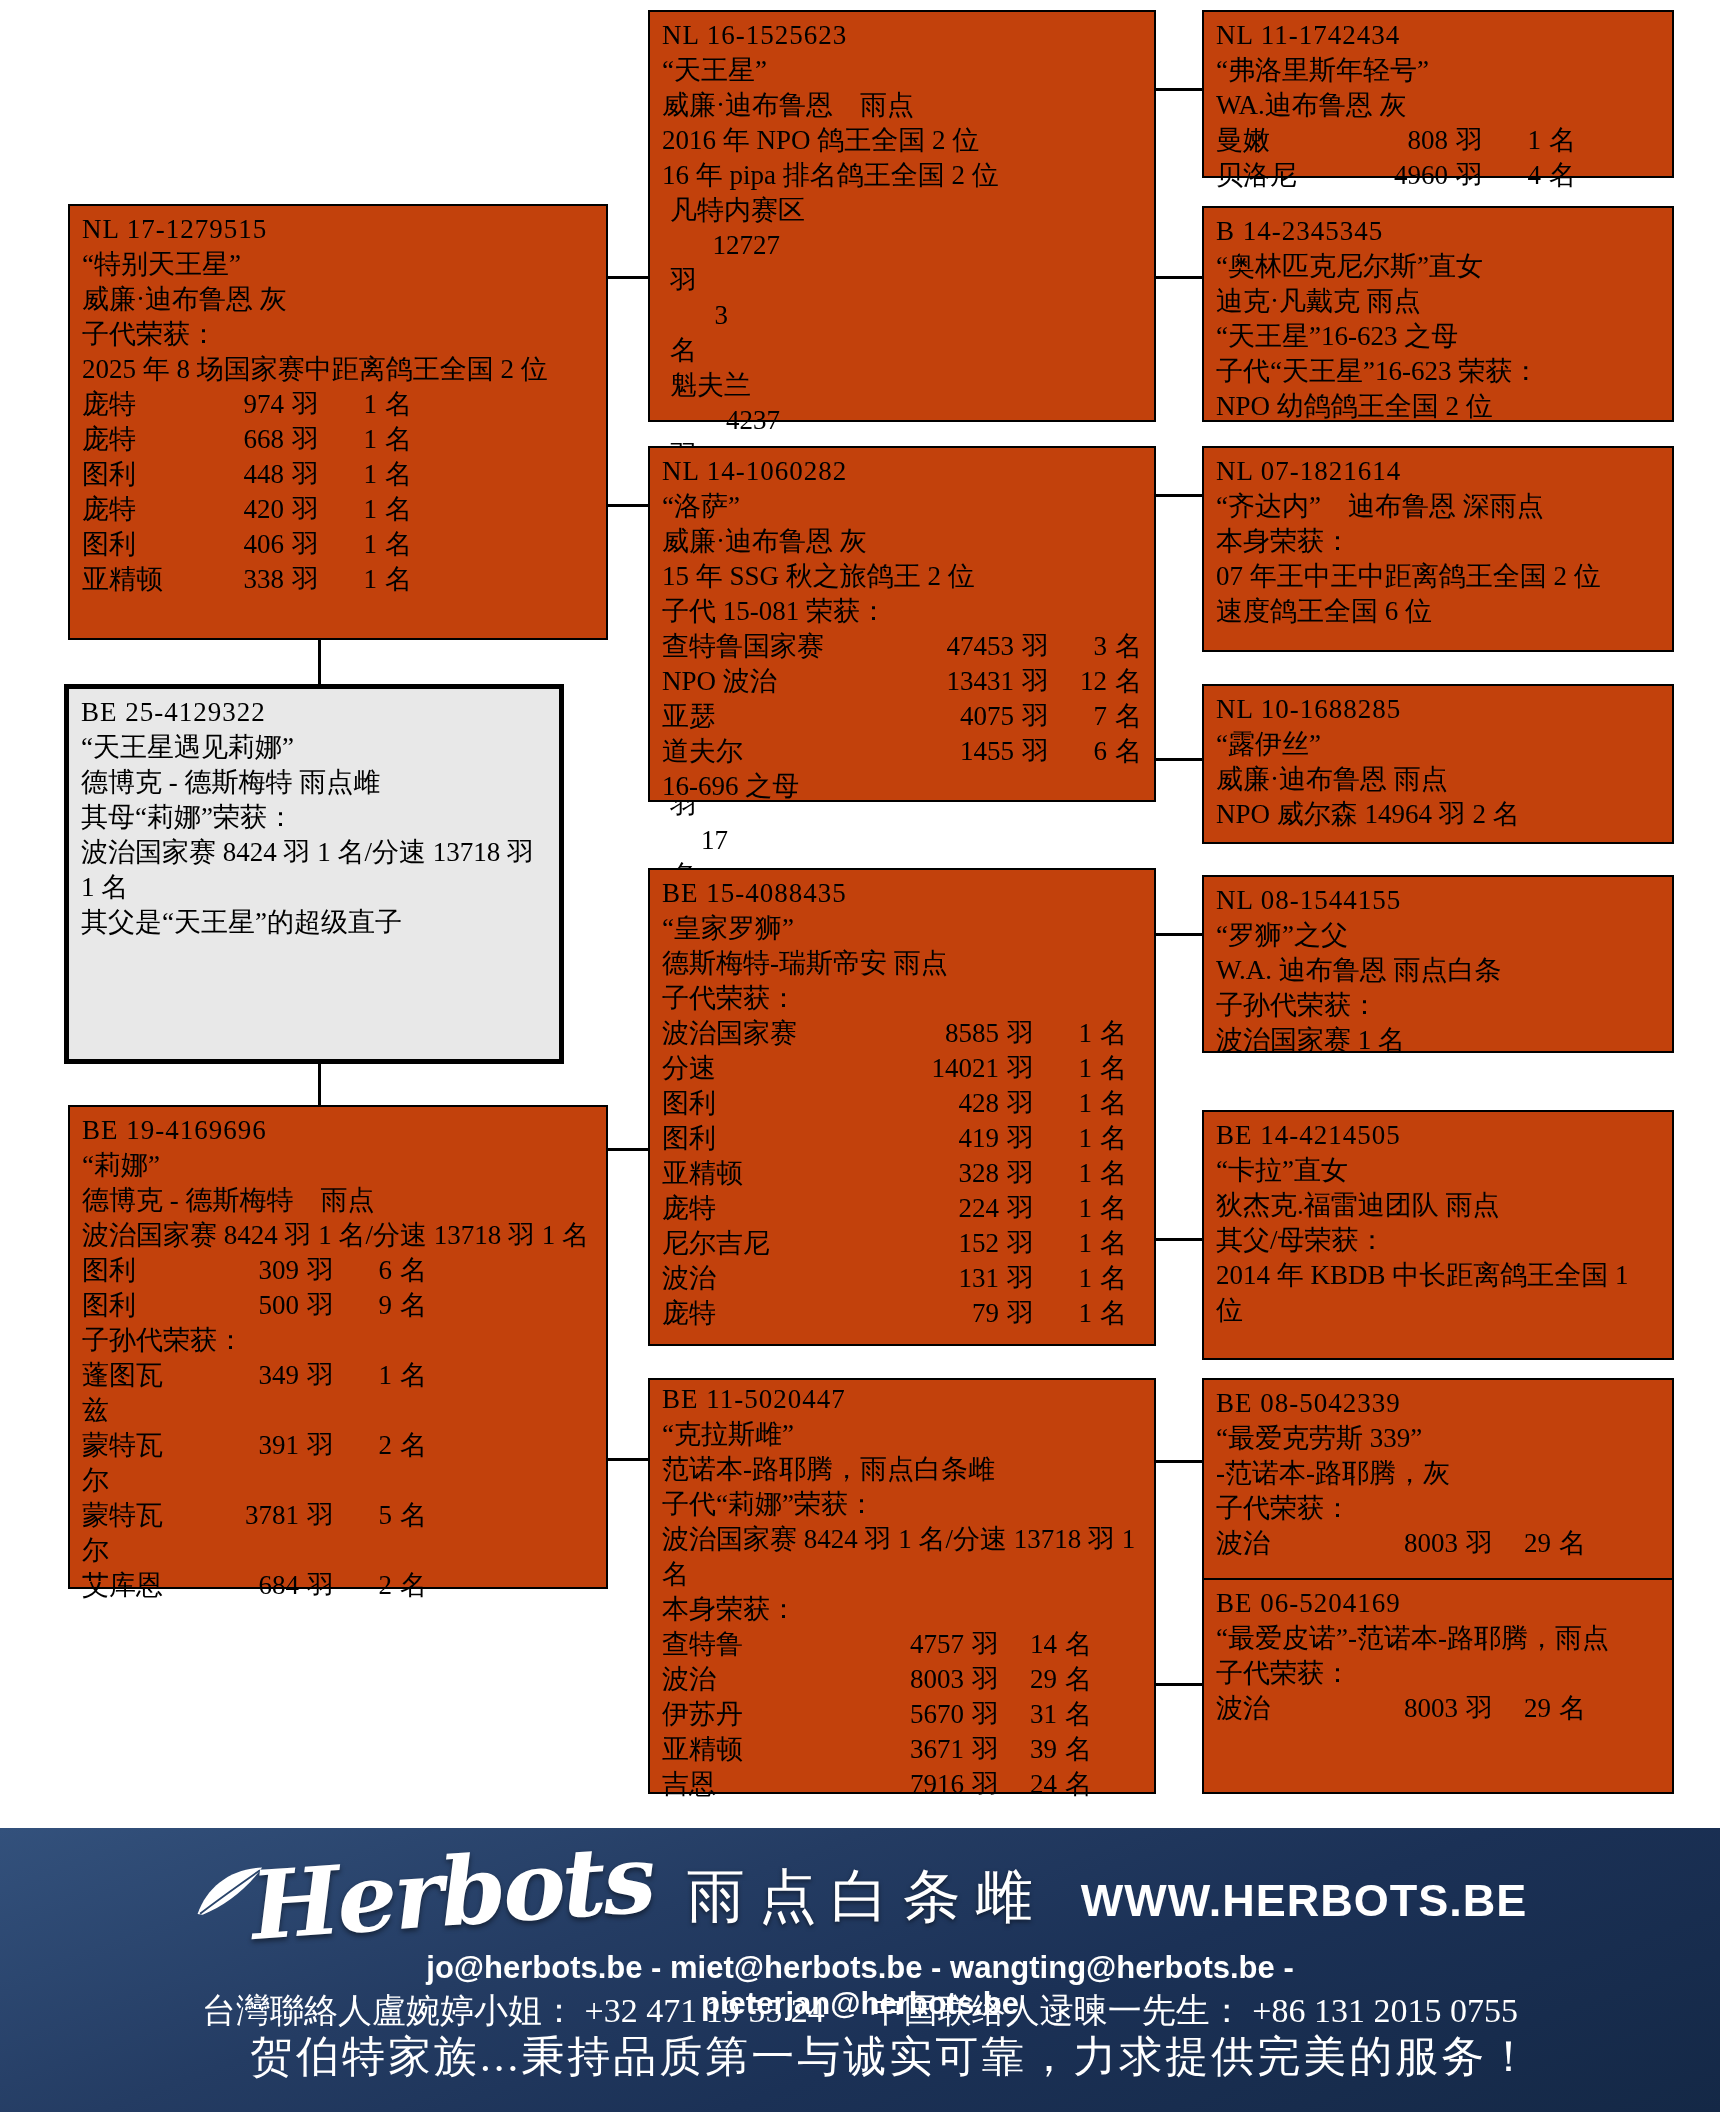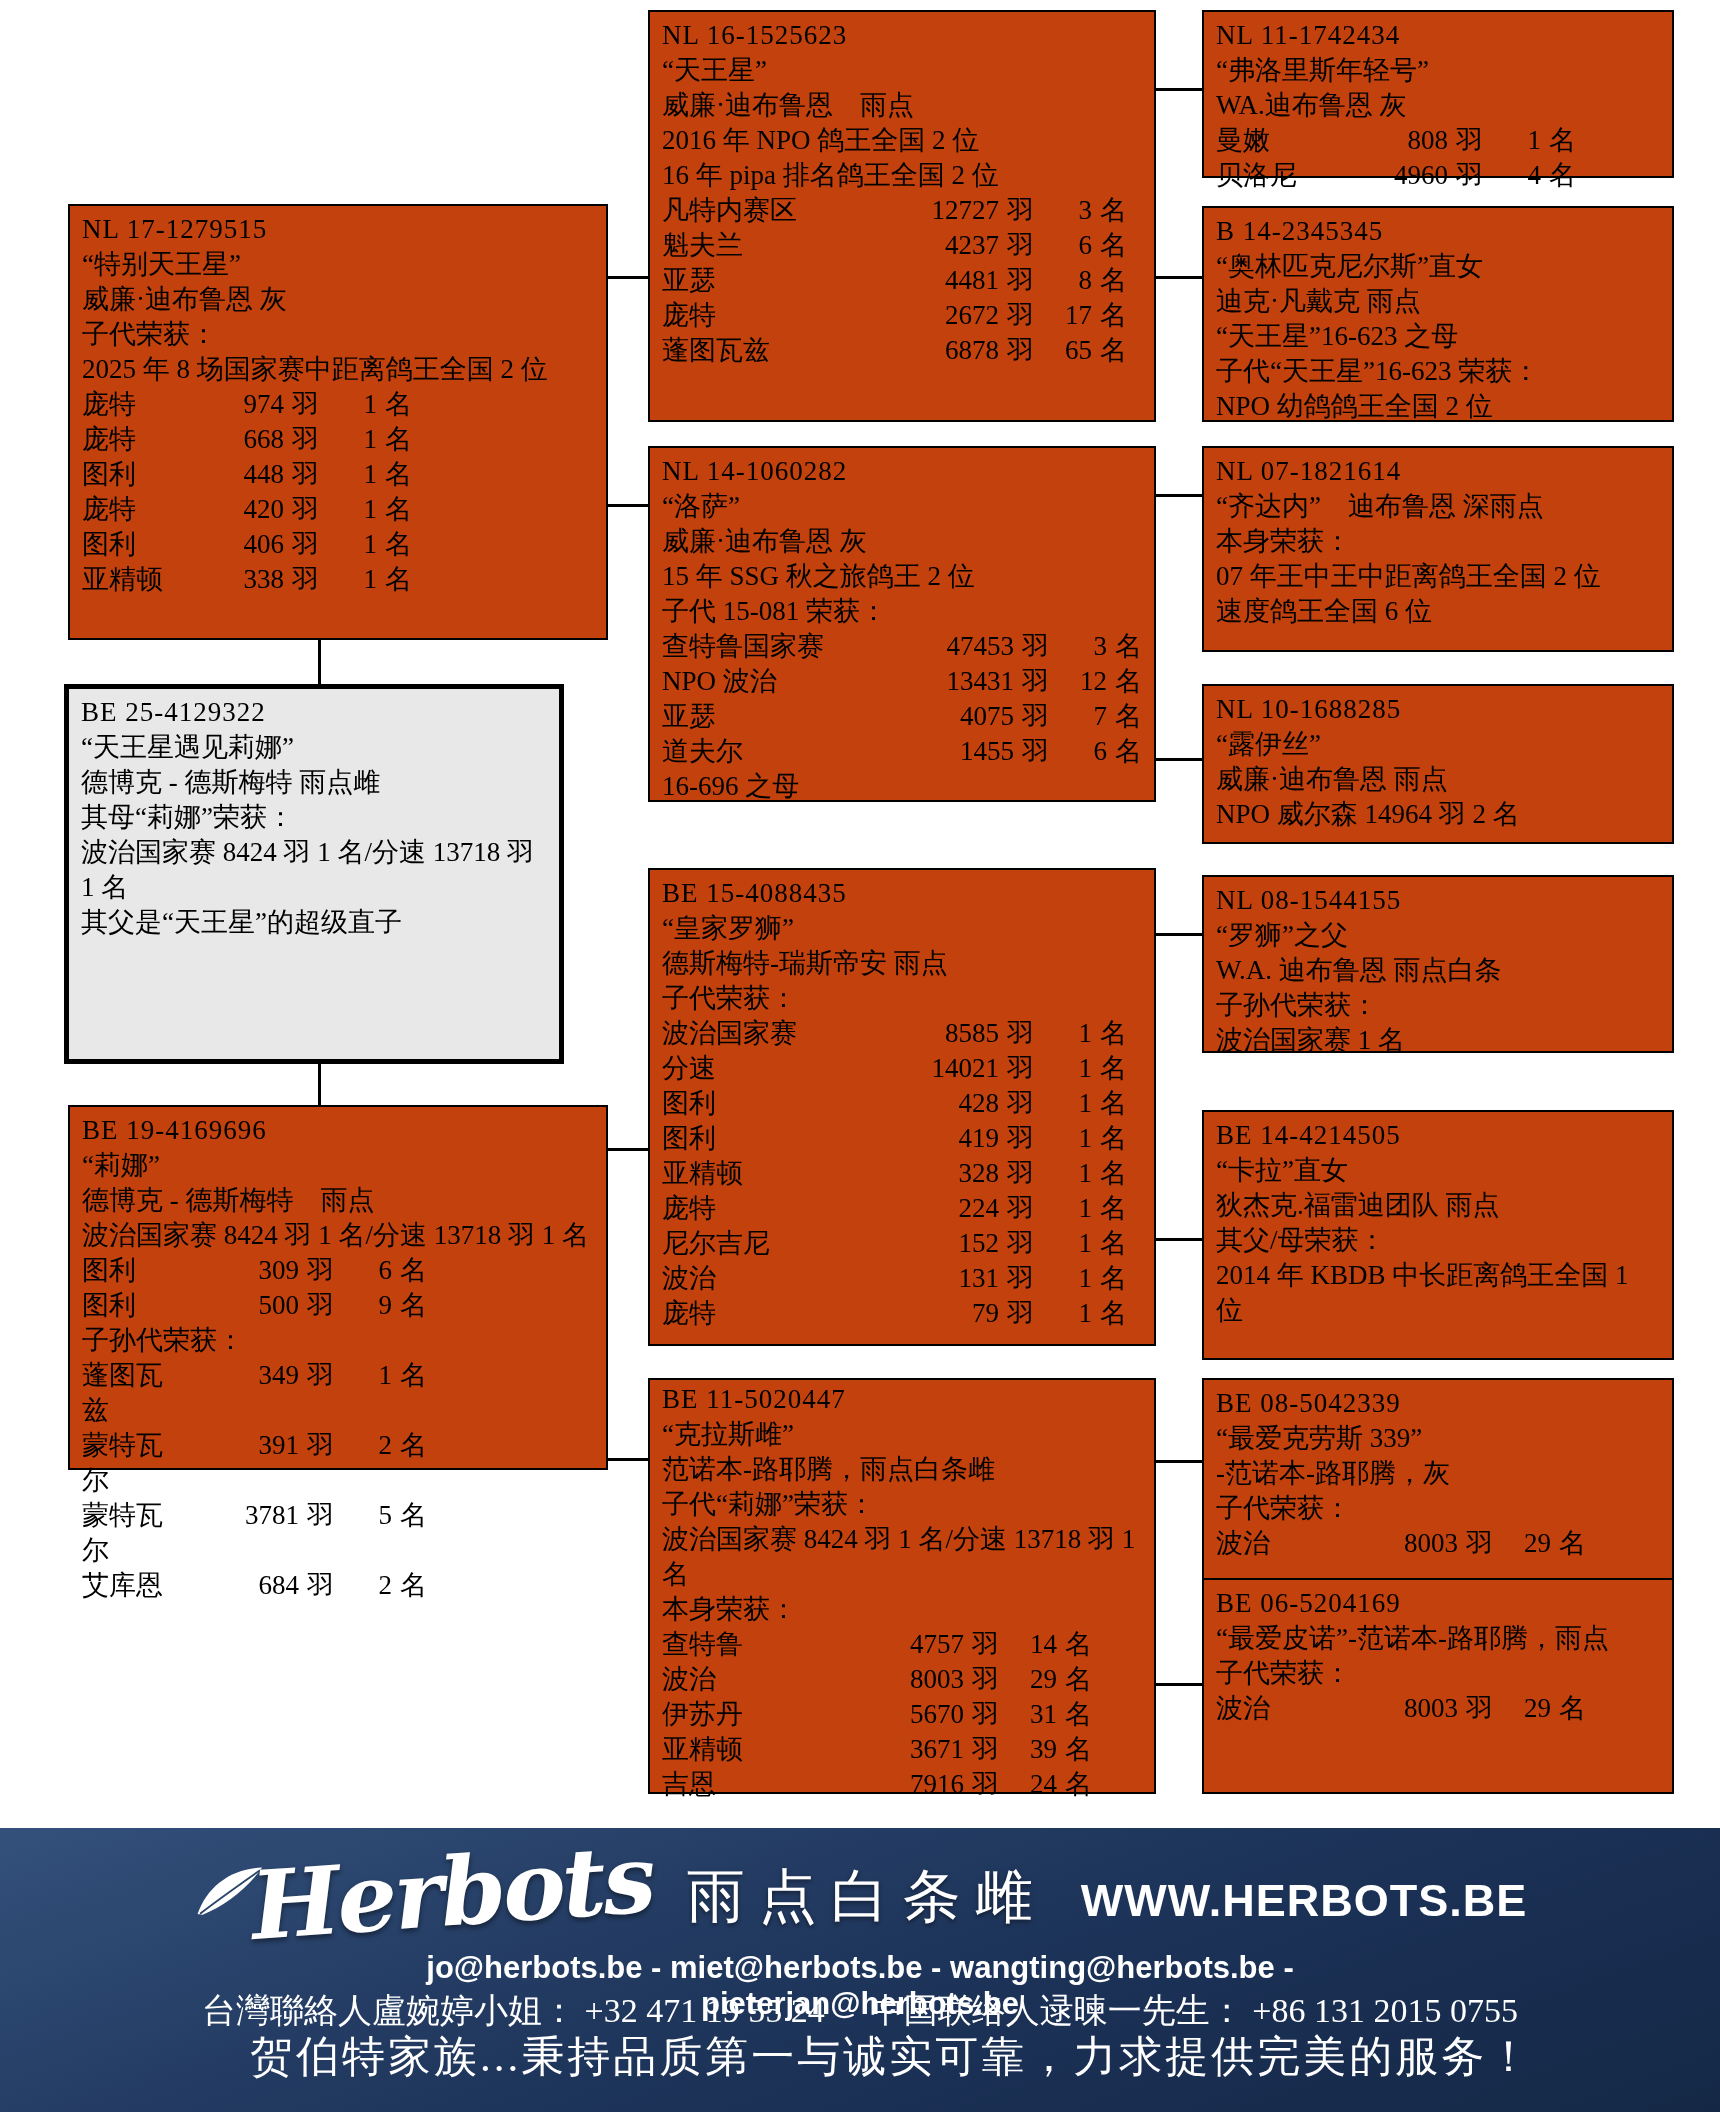--- a/index.html
+++ b/index.html
@@ -11,36 +11,36 @@
   .pbox .bid{letter-spacing:1px;white-space:nowrap;}
   .bline{white-space:normal;}
   .rrow{display:flex;align-items:baseline;}
   .rrow .race{flex:1;text-align:left;}
   .rrow .cnt{width:110px;text-align:right;}
   .rrow .unit-b{margin-left:8px;}
   .rrow .rank{width:58px;text-align:right;}
   .rrow .unit-p{margin-left:8px;}
   .b-sire   {left:68px;  top:204px;  width:540px; height:436px;}
   .b-subject{left:64px;  top:684px;  width:500px; height:380px;border:5px solid #000;background:#e8e8e8;}
-  .b-dam    {left:68px;  top:1105px; width:540px; height:365px;}
+  .b-dam    {left:68px;  top:1105px; width:540px; height:484px;}
   .b-m1{left:648px;top:10px;   width:508px;height:412px;}
   .b-m2{left:648px;top:446px;  width:508px;height:356px;}
   .b-m3{left:648px;top:868px;  width:508px;height:478px;}
   .b-m4{left:648px;top:1378px; width:508px;height:416px;padding-top:2px;}
   .b-r1{left:1202px;top:10px;  width:472px;height:168px;}
   .b-r2{left:1202px;top:206px; width:472px;height:216px;}
   .b-r3{left:1202px;top:446px; width:472px;height:206px;}
   .b-r4{left:1202px;top:684px; width:472px;height:160px;}
   .b-r5{left:1202px;top:875px; width:472px;height:178px;}
   .b-r6{left:1202px;top:1110px;width:472px;height:250px;}
   .b-r7{left:1202px;top:1378px;width:472px;height:212px;}
   .b-r8{left:1202px;top:1578px;width:472px;height:216px;}
   .b-sire .rrow{width:330px;}
   .b-dam  .rrow{width:345px;}
-  .b-m1 .rrow{width:465px;} .b-m2 .rrow{width:480px;}
+  .b-m1 .rrow{width:465px;flex-direction:column;} .b-m2 .rrow{width:480px;}
   .b-m3 .rrow{width:465px;} .b-m4 .rrow{width:430px;justify-content:center;}
   .b-r1 .rrow{width:360px;} .b-r7 .rrow,.b-r8 .rrow{width:370px;}
   
   .c{position:absolute;background:#000;}
   .c-v{width:3px;} .c-h{height:3px;}
   #c-v1{left:318px;top:640px;height:46px;}
   #c-v2{left:318px;top:1061px;height:46px;}
   #c-l1m1{left:606px;top:276px;width:42px;}
   #c-l1m2{left:606px;top:504px;width:42px;}
   #c-l3m3{left:606px;top:1148px;width:42px;}

